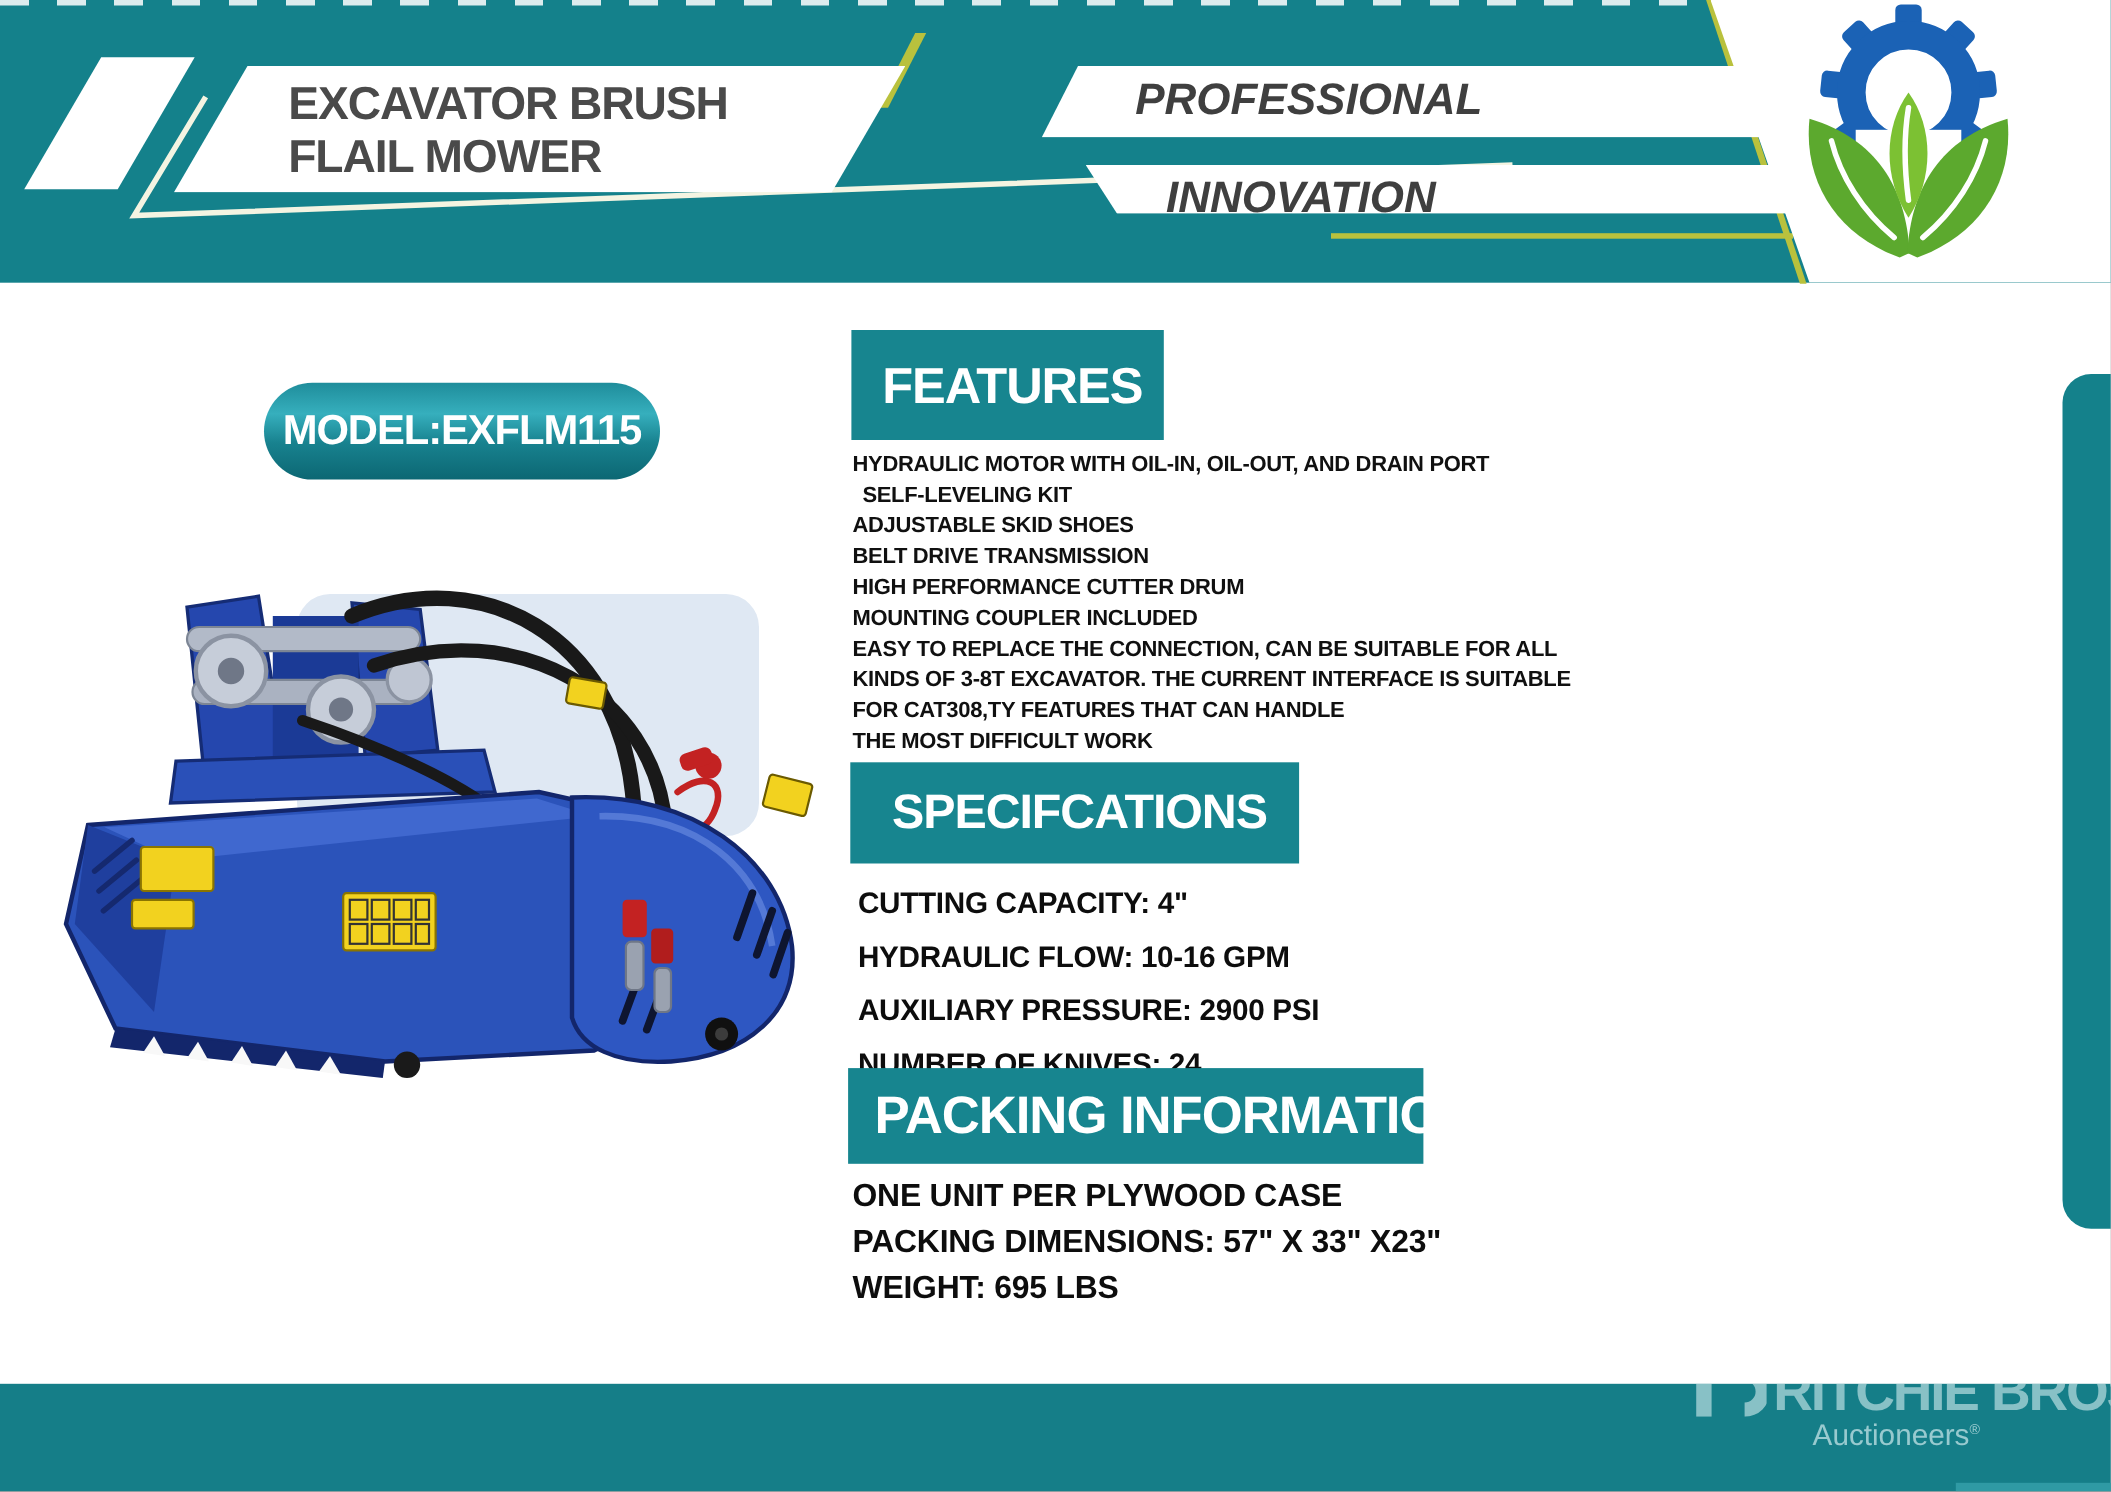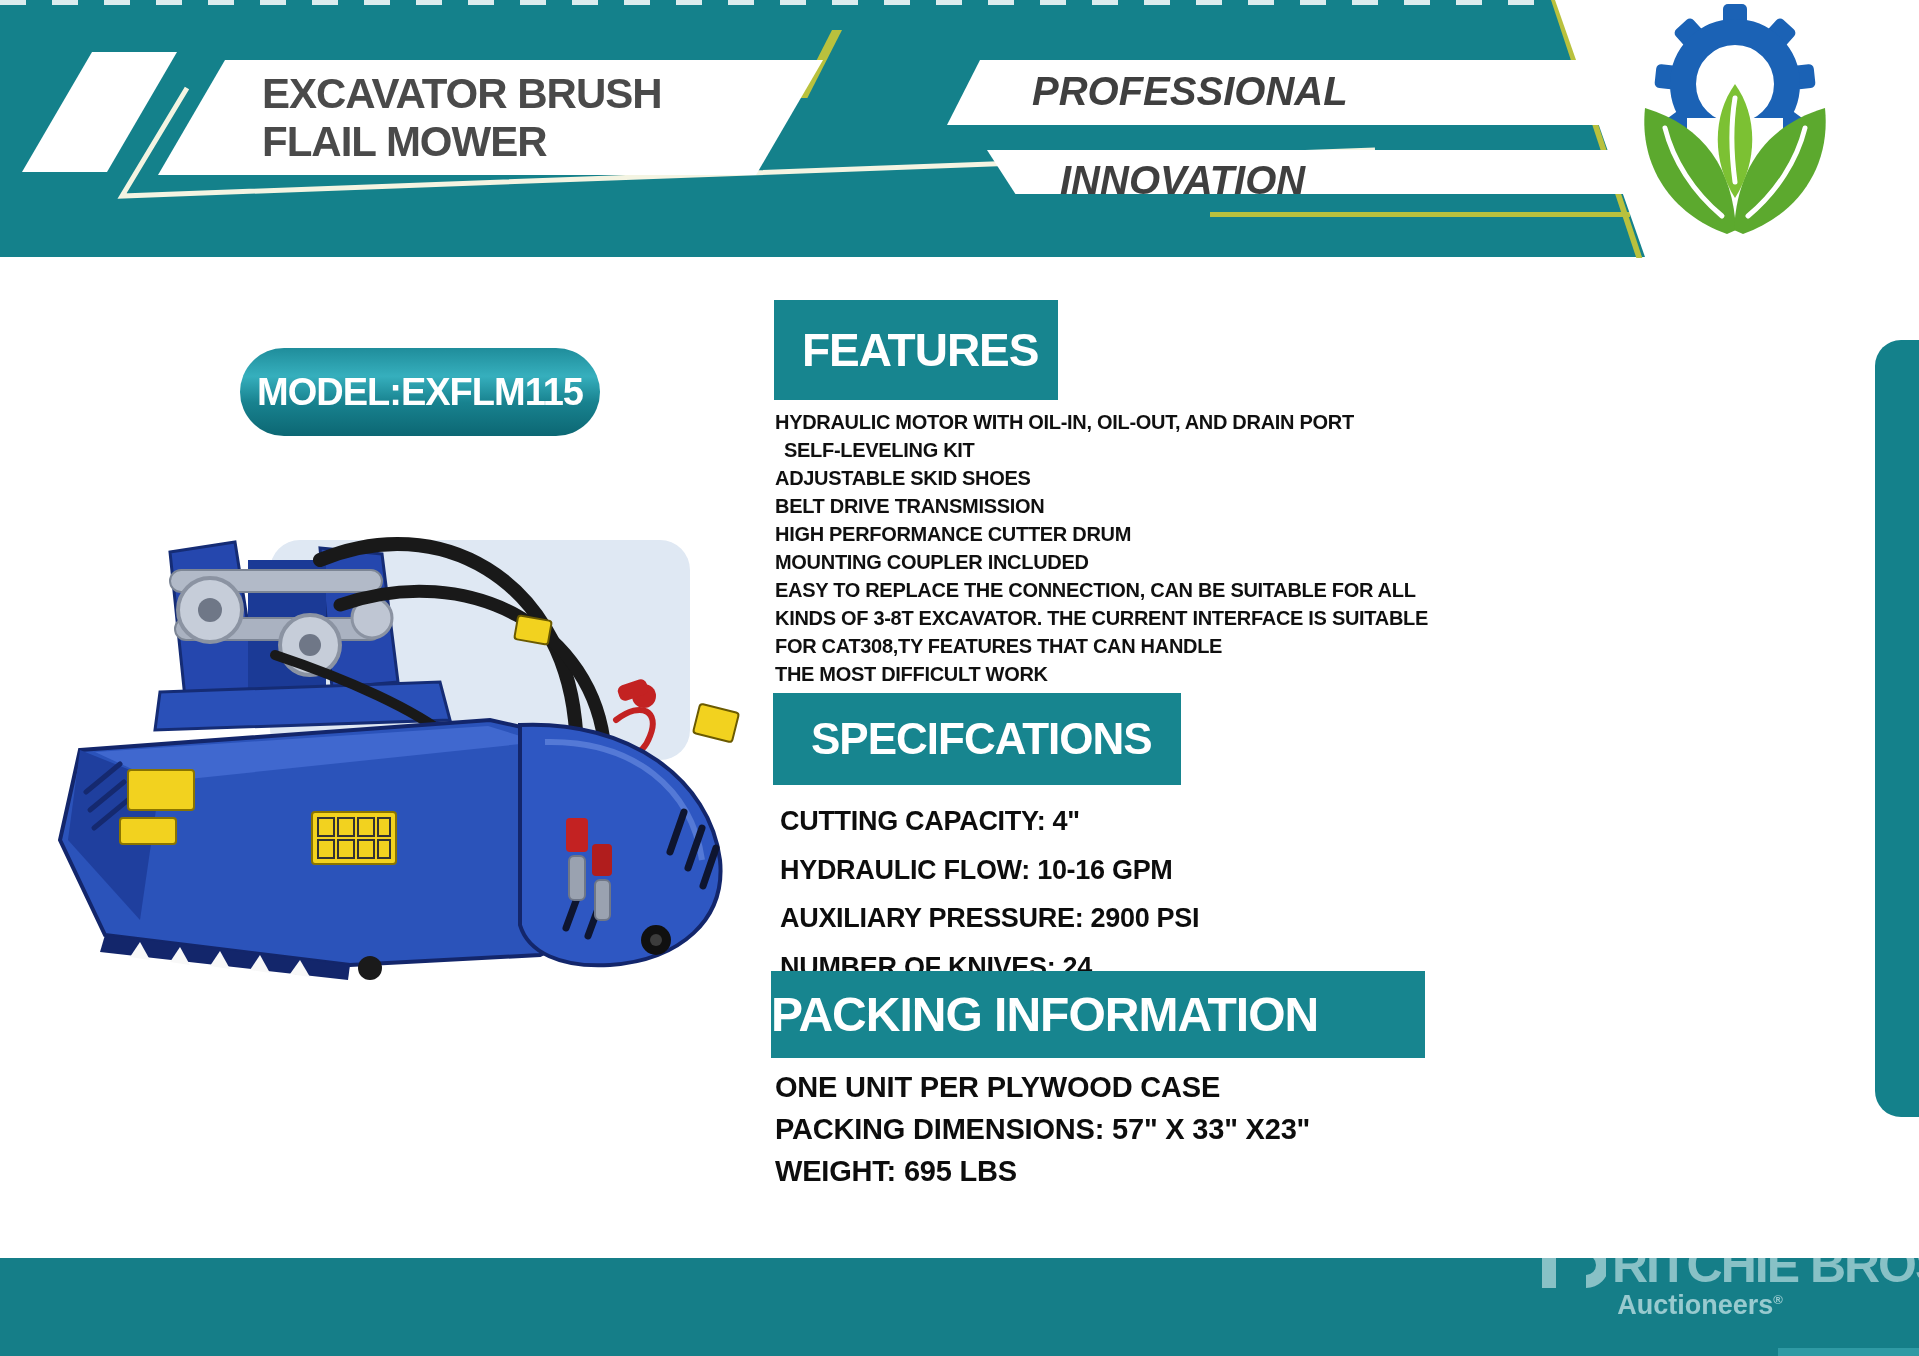--- a/index.html
+++ b/index.html
@@ -34,36 +34,36 @@
     color:#1a5fb2;font-weight:bold;font-size:46px;letter-spacing:5px;}
   
   .model-pill{position:absolute;left:240px;top:348px;width:360px;height:88px;border-radius:44px;
     background:linear-gradient(180deg,#1f8d9b 0%,#36afbd 32%,#18828f 62%,#0c6773 100%);
     color:#fff;font-weight:bold;font-size:38px;letter-spacing:-1px;text-align:center;line-height:88px;}
   .right-bar{position:absolute;left:1875px;top:340px;width:44px;height:777px;background:#14818b;
     border-radius:26px 0 0 26px;}
   .sec-head{position:absolute;background:#17858f;color:#ffffff;font-weight:bold;white-space:nowrap;}
   .head-features{left:774px;top:300px;width:284px;height:100px;font-size:46px;line-height:100px;padding-left:28px;box-sizing:border-box;letter-spacing:-1px;}
   .head-specs{left:773px;top:693px;width:408px;height:92px;font-size:44px;line-height:92px;padding-left:38px;box-sizing:border-box;letter-spacing:-1px;}
-  .head-packing{left:771px;top:971px;width:654px;height:87px;font-size:48px;line-height:87px;box-sizing:border-box;letter-spacing:-1px;}
+  .head-packing{left:771px;top:971px;width:523px;height:87px;font-size:48px;line-height:87px;padding-left:24px;box-sizing:border-box;letter-spacing:-1px;}
   .features-list{position:absolute;left:775px;top:408px;width:800px;color:#101010;
     font-size:20px;line-height:28px;font-weight:600;letter-spacing:-0.3px;white-space:nowrap;}
   .features-list div:nth-child(2){padding-left:9px;}
   .specs-list{position:absolute;left:780px;top:797px;width:650px;color:#0d0d0d;
     font-size:27px;line-height:48.5px;font-weight:bold;letter-spacing:-0.3px;white-space:nowrap;}
   .packing-list{position:absolute;left:775px;top:1066px;width:700px;color:#0d0d0d;
     font-size:29px;line-height:42px;font-weight:bold;letter-spacing:-0.2px;white-space:nowrap;}
   .product{position:absolute;left:20px;top:420px;width:740px;height:560px;}
   
   .footer-band{position:absolute;left:0;top:1258px;width:1919px;height:98px;background:#157e88;overflow:hidden;}
   .wm-main{position:absolute;left:1612px;top:-22px;color:rgba(231,248,249,0.55);
     font-weight:bold;font-size:50px;letter-spacing:-2px;white-space:nowrap;}
   .wm-mark{position:absolute;left:1540px;top:-16px;width:66px;height:46px;}
-  .wm-sub{position:absolute;left:1600px;top:32px;width:200px;text-align:center;
-    color:rgba(233,249,250,0.62);font-weight:bold;font-size:27px;letter-spacing:0;}
+  .wm-sub{position:absolute;left:1600px;top:32px;width:200px;text-align:right;
+    color:rgba(233,249,250,0.62);font-weight:normal;font-size:27px;letter-spacing:0;}
   .wm-sub sup{font-size:13px;}
   .corner-chip{position:absolute;left:1778px;top:90px;width:141px;height:8px;background:#2f9aa4;}
   [data-interactable]{cursor:default;}
 </style>
 </head>
 <body>
 
 <div id="page" data-interactable="false">
 
   <div class="header-band" data-interactable="false"></div>

